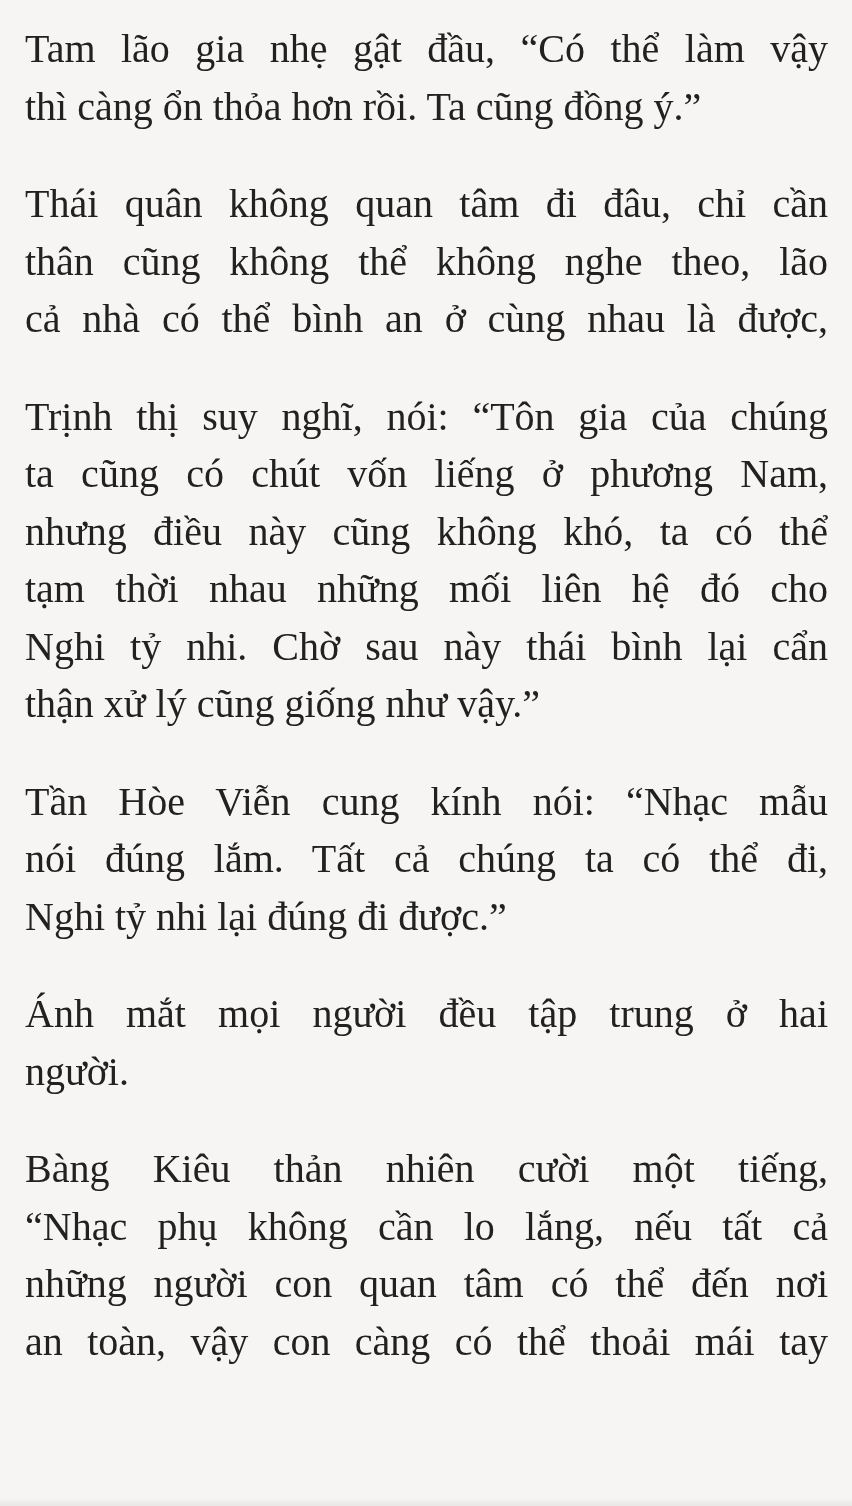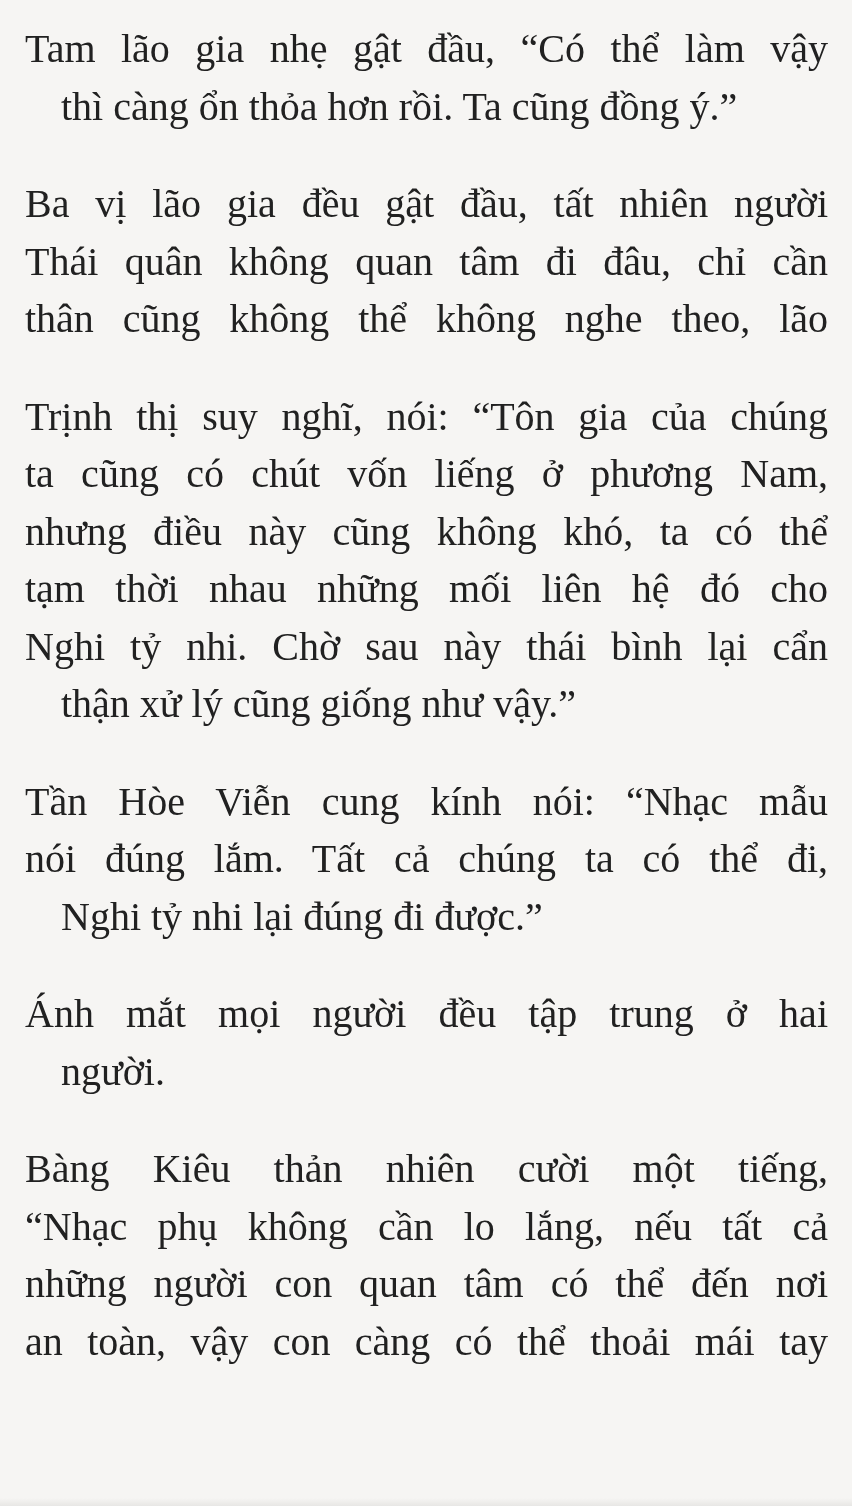--- a/index.html
+++ b/index.html
@@ -32,21 +32,20 @@
   }
   .line {
     text-align: justify;
     text-align-last: justify;
     white-space: nowrap;
     overflow: visible;
   }
   .line.line-end {
     text-align-last: left;
     white-space: normal;
-    margin-left: 36px;
   }
   .bottom-edge {
     position: absolute;
     left: 0;
     bottom: 0;
     width: 100%;
     height: 8px;
     background: linear-gradient(to bottom, rgba(0,0,0,0.00), rgba(0,0,0,0.06));
     pointer-events: none;
   }
@@ -54,23 +53,23 @@
 </head>
 <body style="background-color: rgb(246, 245, 243);">
 
 <div class="reader-page">
   <div class="text-column" style="color: rgb(33, 33, 33);">
       <div class="para">
         <div class="line">Tam lão gia nhẹ gật đầu, “Có thể làm vậy</div>
         <div class="line line-end">thì càng ổn thỏa hơn rồi. Ta cũng đồng ý.”</div>
       </div>
       <div class="para">
-        <div class="line">Ba vị lão gia đều gật đầu, tất nhiên người</div>
         <div class="line">Thái quân không quan tâm đi đâu, chỉ cần</div>
         <div class="line">thân cũng không thể không nghe theo, lão</div>
+        <div class="line">cả nhà có thể bình an ở cùng nhau là được,</div>
       </div>
       <div class="para">
         <div class="line">Trịnh thị suy nghĩ, nói: “Tôn gia của chúng</div>
         <div class="line">ta cũng có chút vốn liếng ở phương Nam,</div>
         <div class="line">nhưng điều này cũng không khó, ta có thể</div>
         <div class="line">tạm thời nhau những mối liên hệ đó cho</div>
         <div class="line">Nghi tỷ nhi. Chờ sau này thái bình lại cẩn</div>
         <div class="line line-end">thận xử lý cũng giống như vậy.”</div>
       </div>
       <div class="para">

